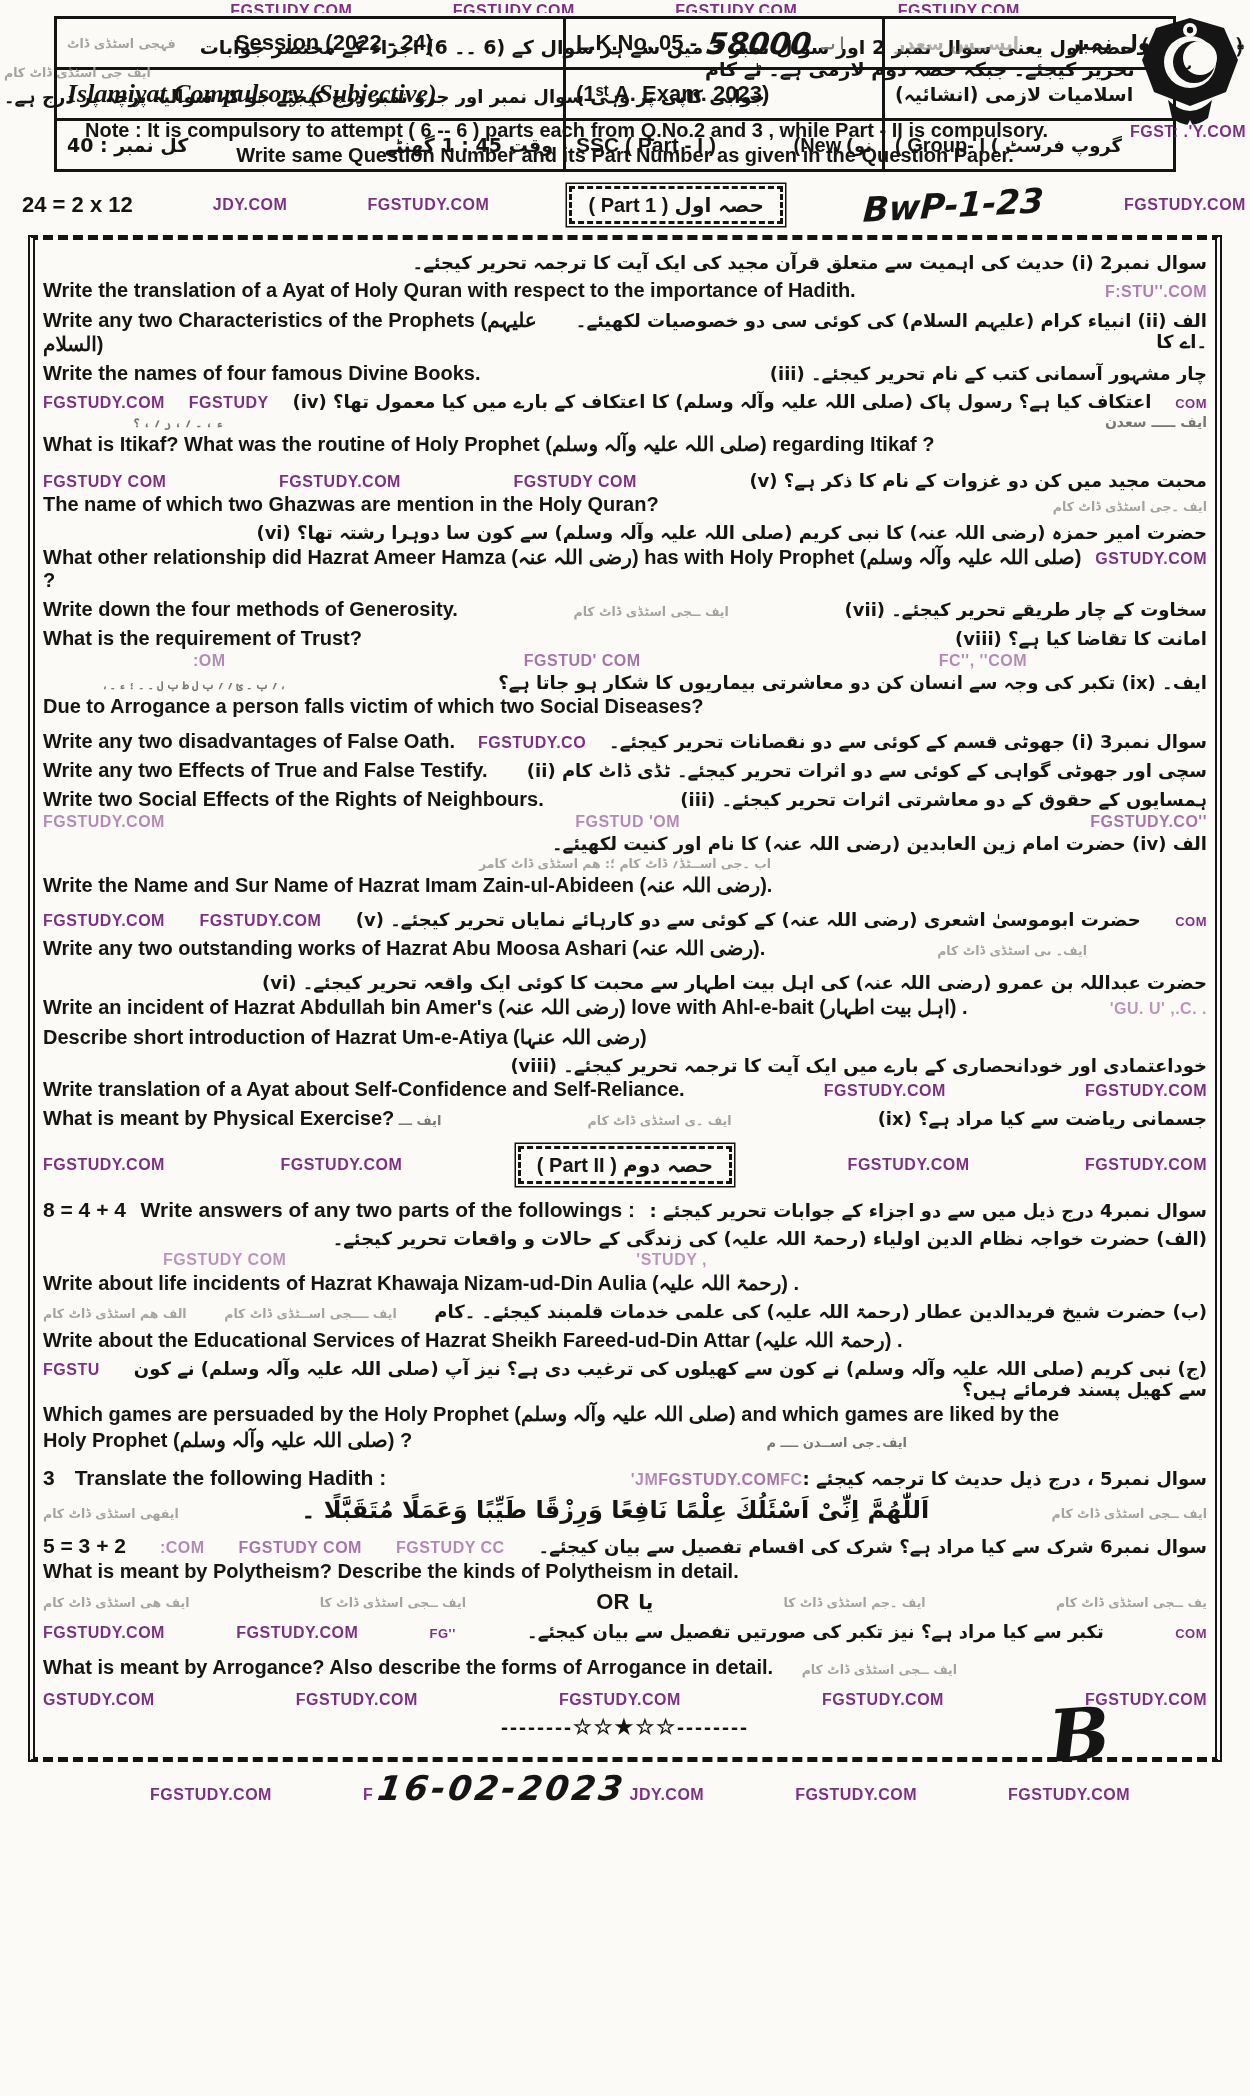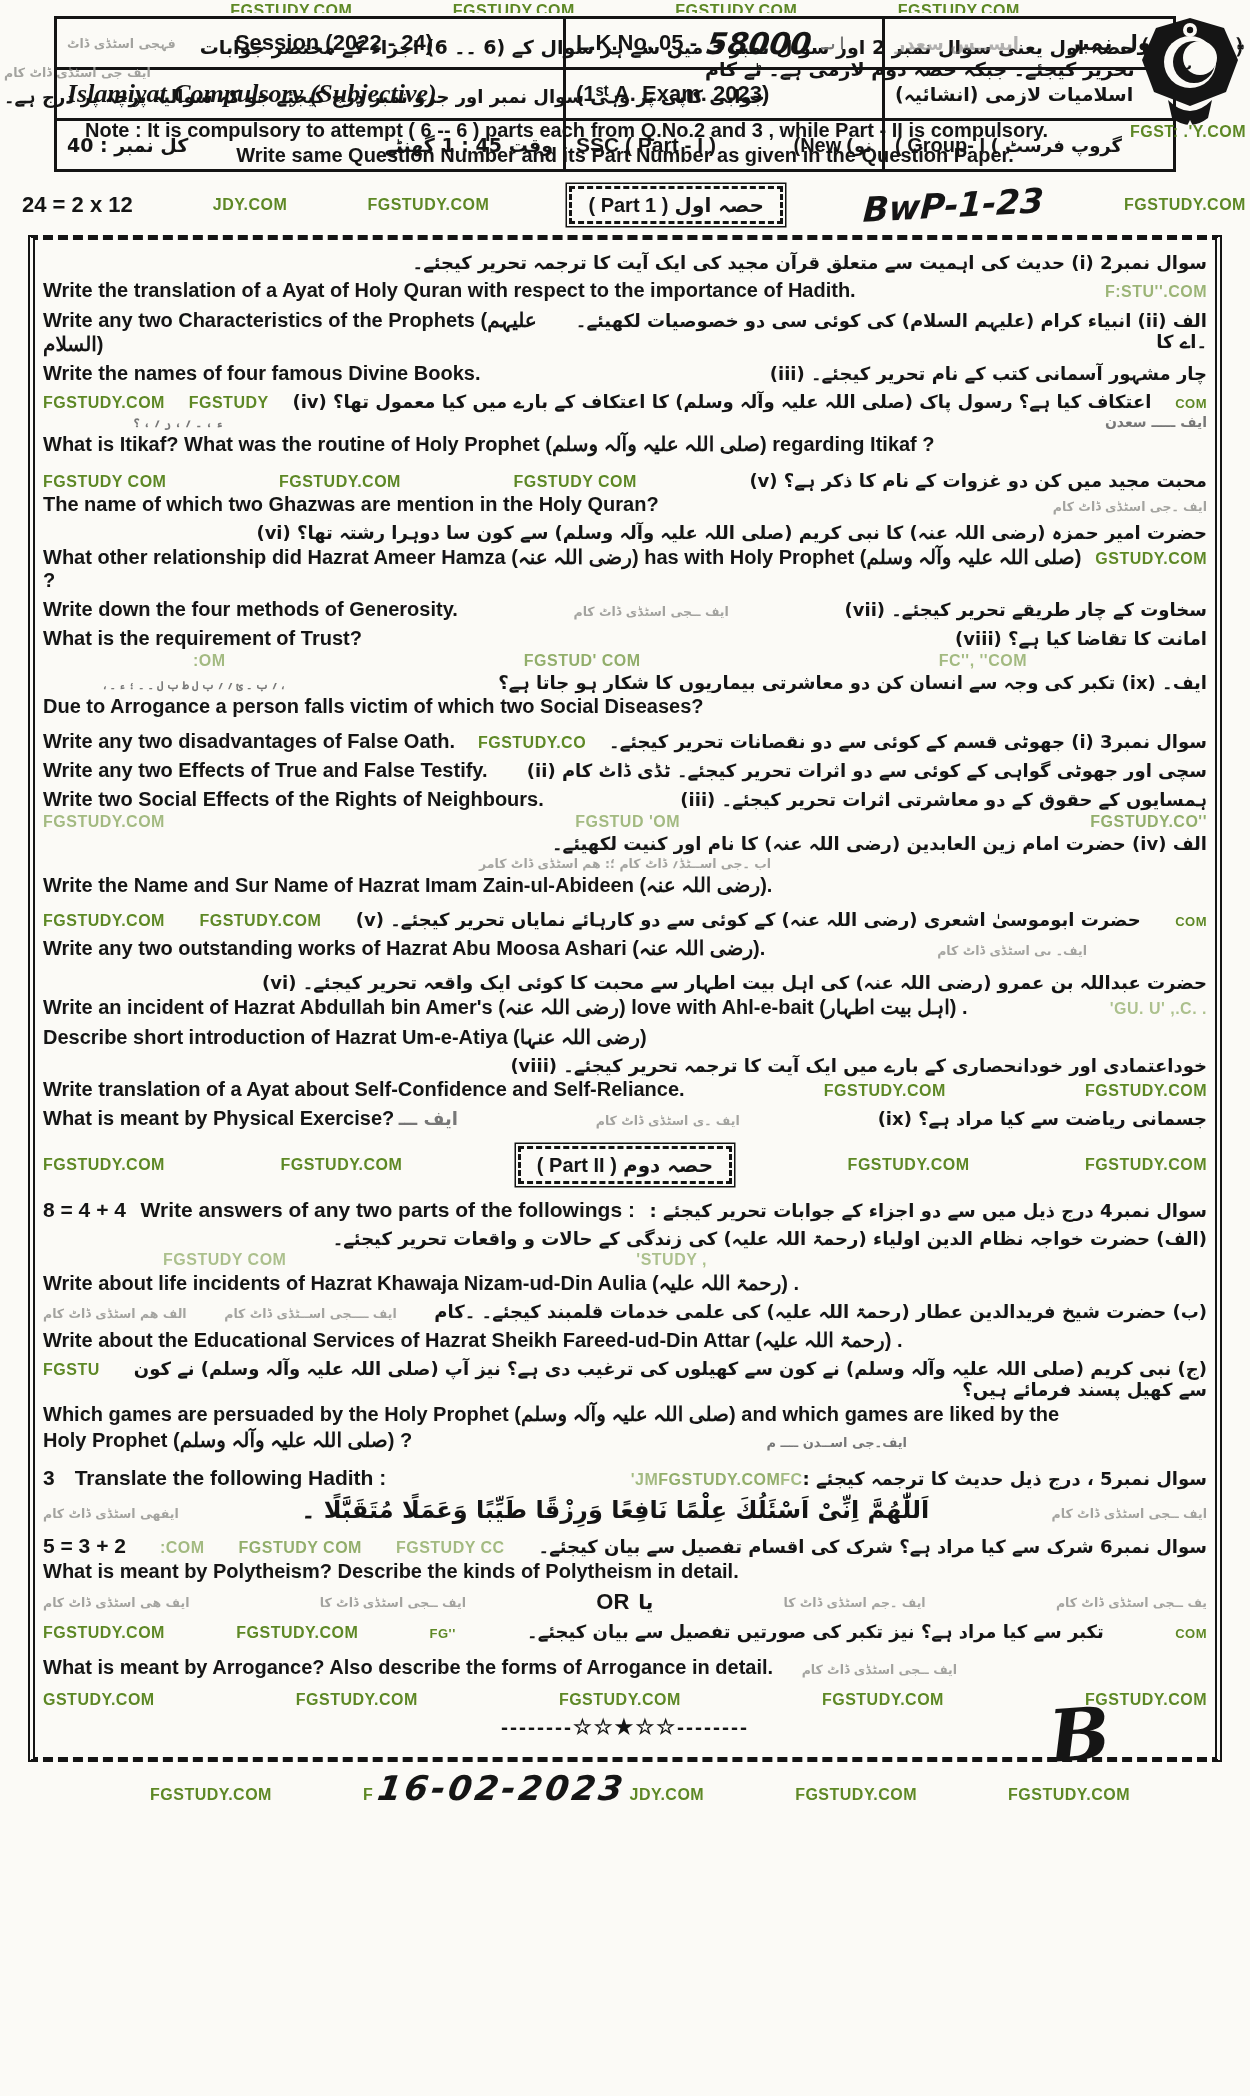--- a/index.html
+++ b/index.html
@@ -4,21 +4,21 @@
 <style>
   html,body{margin:0;padding:0;background:#cfcfca;}
   .page{
     position:relative;width:1250px;min-height:2096px;margin:0 auto;
     background:#fbfaf6;color:#151515;overflow:hidden;
     font-family:"Liberation Sans",sans-serif;font-weight:bold;
   }
   .en{font-family:"Liberation Sans",sans-serif;font-weight:bold;font-size:20px;}
   .ser{font-family:"Liberation Serif",serif;font-weight:bold;font-style:italic;}
   .ur{font-family:"DejaVu Sans",sans-serif;font-weight:bold;font-size:18px;direction:rtl;unicode-bidi:plaintext;}
-  .wm{color:#4d7c0f;font-size:16px;letter-spacing:.5px;opacity:.9;}
+  .wm{color:#701a75;font-size:16px;letter-spacing:.5px;opacity:.9;}
   .wmfaint{color:#9a9a96;font-size:12.5px;font-weight:bold;opacity:.9;}
   .hand{font-family:"DejaVu Sans",sans-serif;font-weight:bold;font-style:italic;transform:skewX(-8deg);display:inline-block;}
   .r{display:flex;justify-content:space-between;align-items:baseline;padding:0 4px;margin-top:6px;}
   .r.tight{margin-top:2px;}
   .r.end{justify-content:flex-end;}
   
   .htable{position:absolute;left:54px;top:16px;border-collapse:collapse;}
   .htable td{border:3px solid #141414;padding:3px 10px;height:42px;vertical-align:middle;}
   .cell-flex{display:flex;justify-content:space-between;align-items:center;gap:8px;}
   
@@ -270,21 +270,21 @@
     </div>
     <div class="r end">
       <span class="ur">(viii) خوداعتمادی اور خودانحصاری کے بارے میں ایک آیت کا ترجمہ تحریر کیجئے۔</span>
     </div>
     <div class="r tight">
       <span class="en">Write translation of a Ayat about Self-Confidence and Self-Reliance.</span>
       <span class="wm">FGSTUDY.COM</span>
       <span class="wm">FGSTUDY.COM</span>
     </div>
     <div class="r">
-      <span><span class="en">What is meant by Physical Exercise?</span> <span class="ur scrib" style="font-size:18px">ایف ـــ</span></span>
+      <span><span class="en">What is meant by Physical Exercise?</span> <span class="ur scrib" style="font-size:13px">ایف ـــ</span></span>
       <span class="ur wmfaint">ایف ۔ی اسٹڈی ڈاٹ کام</span>
       <span class="ur">(ix) جسمانی ریاضت سے کیا مراد ہے؟</span>
     </div>
 
     <div class="r" style="margin-top:16px;align-items:center">
       <span class="wm">FGSTUDY.COM</span>
       <span class="wm">FGSTUDY.COM</span>
       <span class="partbox"><span class="en">( Part II )</span> <span class="ur" style="font-size:20px">حصہ دوم</span></span>
       <span class="wm">FGSTUDY.COM</span>
       <span class="wm">FGSTUDY.COM</span>

